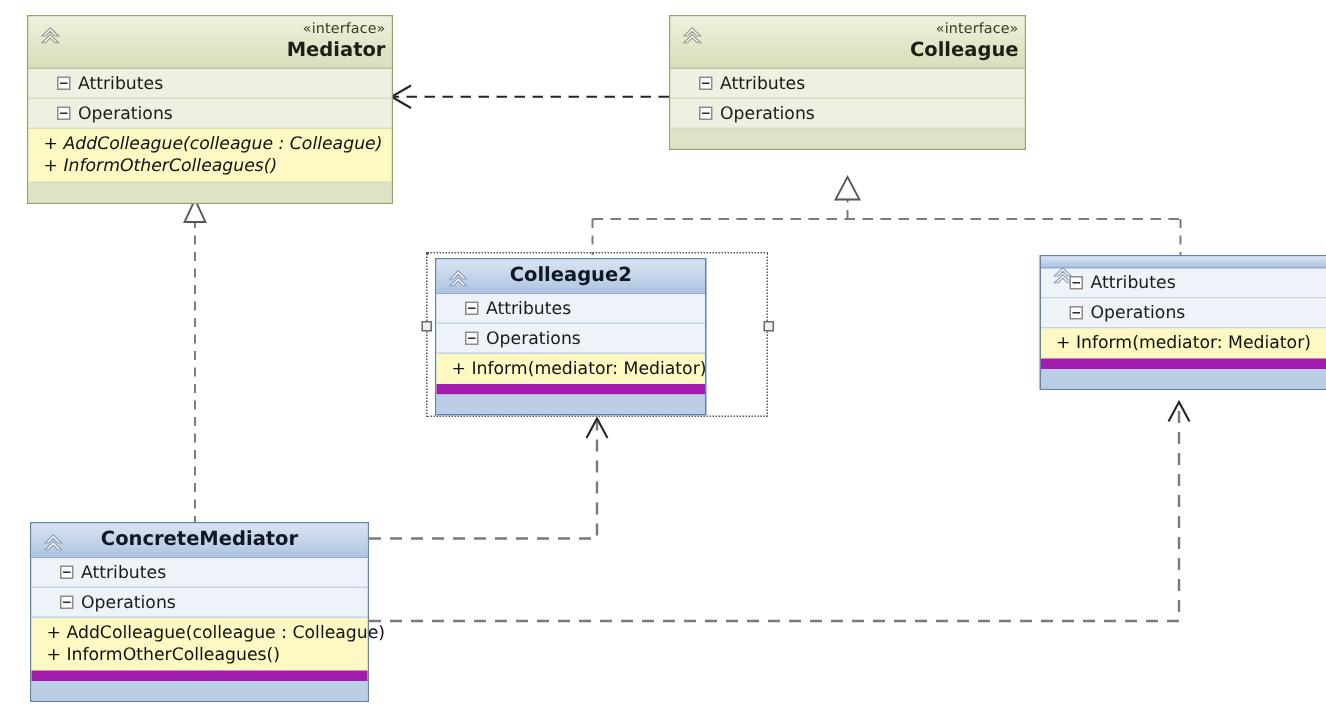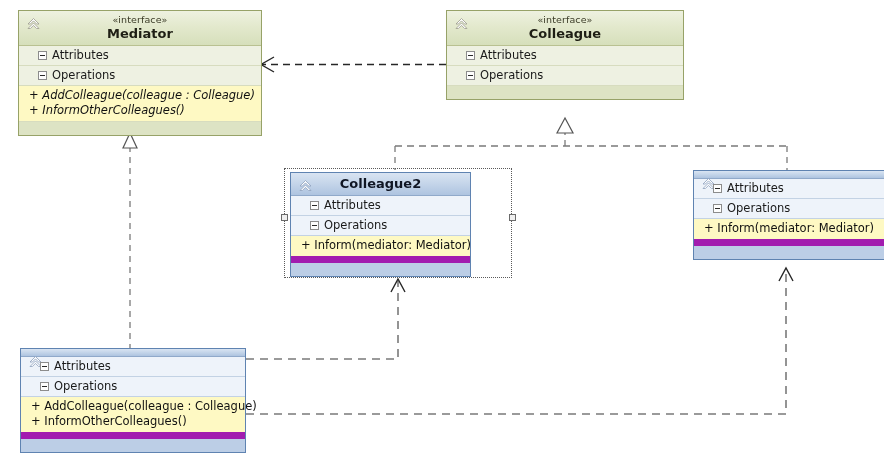--- a/index.html
+++ b/index.html
@@ -110,20 +110,21 @@
     box-sizing: border-box;
     height: 13px;
   }
 
   
   .iface {
     border-color: #97a268;
   }
   .iface .hdr {
     background: linear-gradient(to bottom, #eef1e0 0%, #e3e9cd 45%, #d6dfbb 100%);
+    text-align: right;
   }
   .iface .row {
     background: #eef1e2;
   }
   .iface .member {
     font-style: italic;
   }
   .iface .footer {
     background: #dde3c4;
   }
@@ -289,20 +290,21 @@
     </div>
     <div class="footer"></div>
   </div>
 
   <div class="uml-box cls" id="node-concretemediator" style="left:20px; top:348px; width:226px;">
     <div class="hdr">
       <svg class="chev" viewBox="0 0 17 17">
         <path d="M3 9 L8.5 3.5 L14 9 L11.6 9 L8.5 5.9 L5.4 9 Z" fill="#ffffff" stroke="#8da0bd" stroke-width="0.8"></path>
         <path d="M3 13.5 L8.5 8 L14 13.5 L11.6 13.5 L8.5 10.4 L5.4 13.5 Z" fill="#ffffff" stroke="#8da0bd" stroke-width="0.8"></path>
       </svg>
+      <span class="cname">ConcreteMediator</span>
     </div>
     <div class="row">
       <span class="tgl"></span><span>Attributes</span>
     </div>
     <div class="row">
       <span class="tgl"></span><span>Operations</span>
     </div>
     <div class="members">
       <div class="member">+ AddColleague(colleague : Colleague)</div>
       <div class="member">+ InformOtherColleagues()</div>

